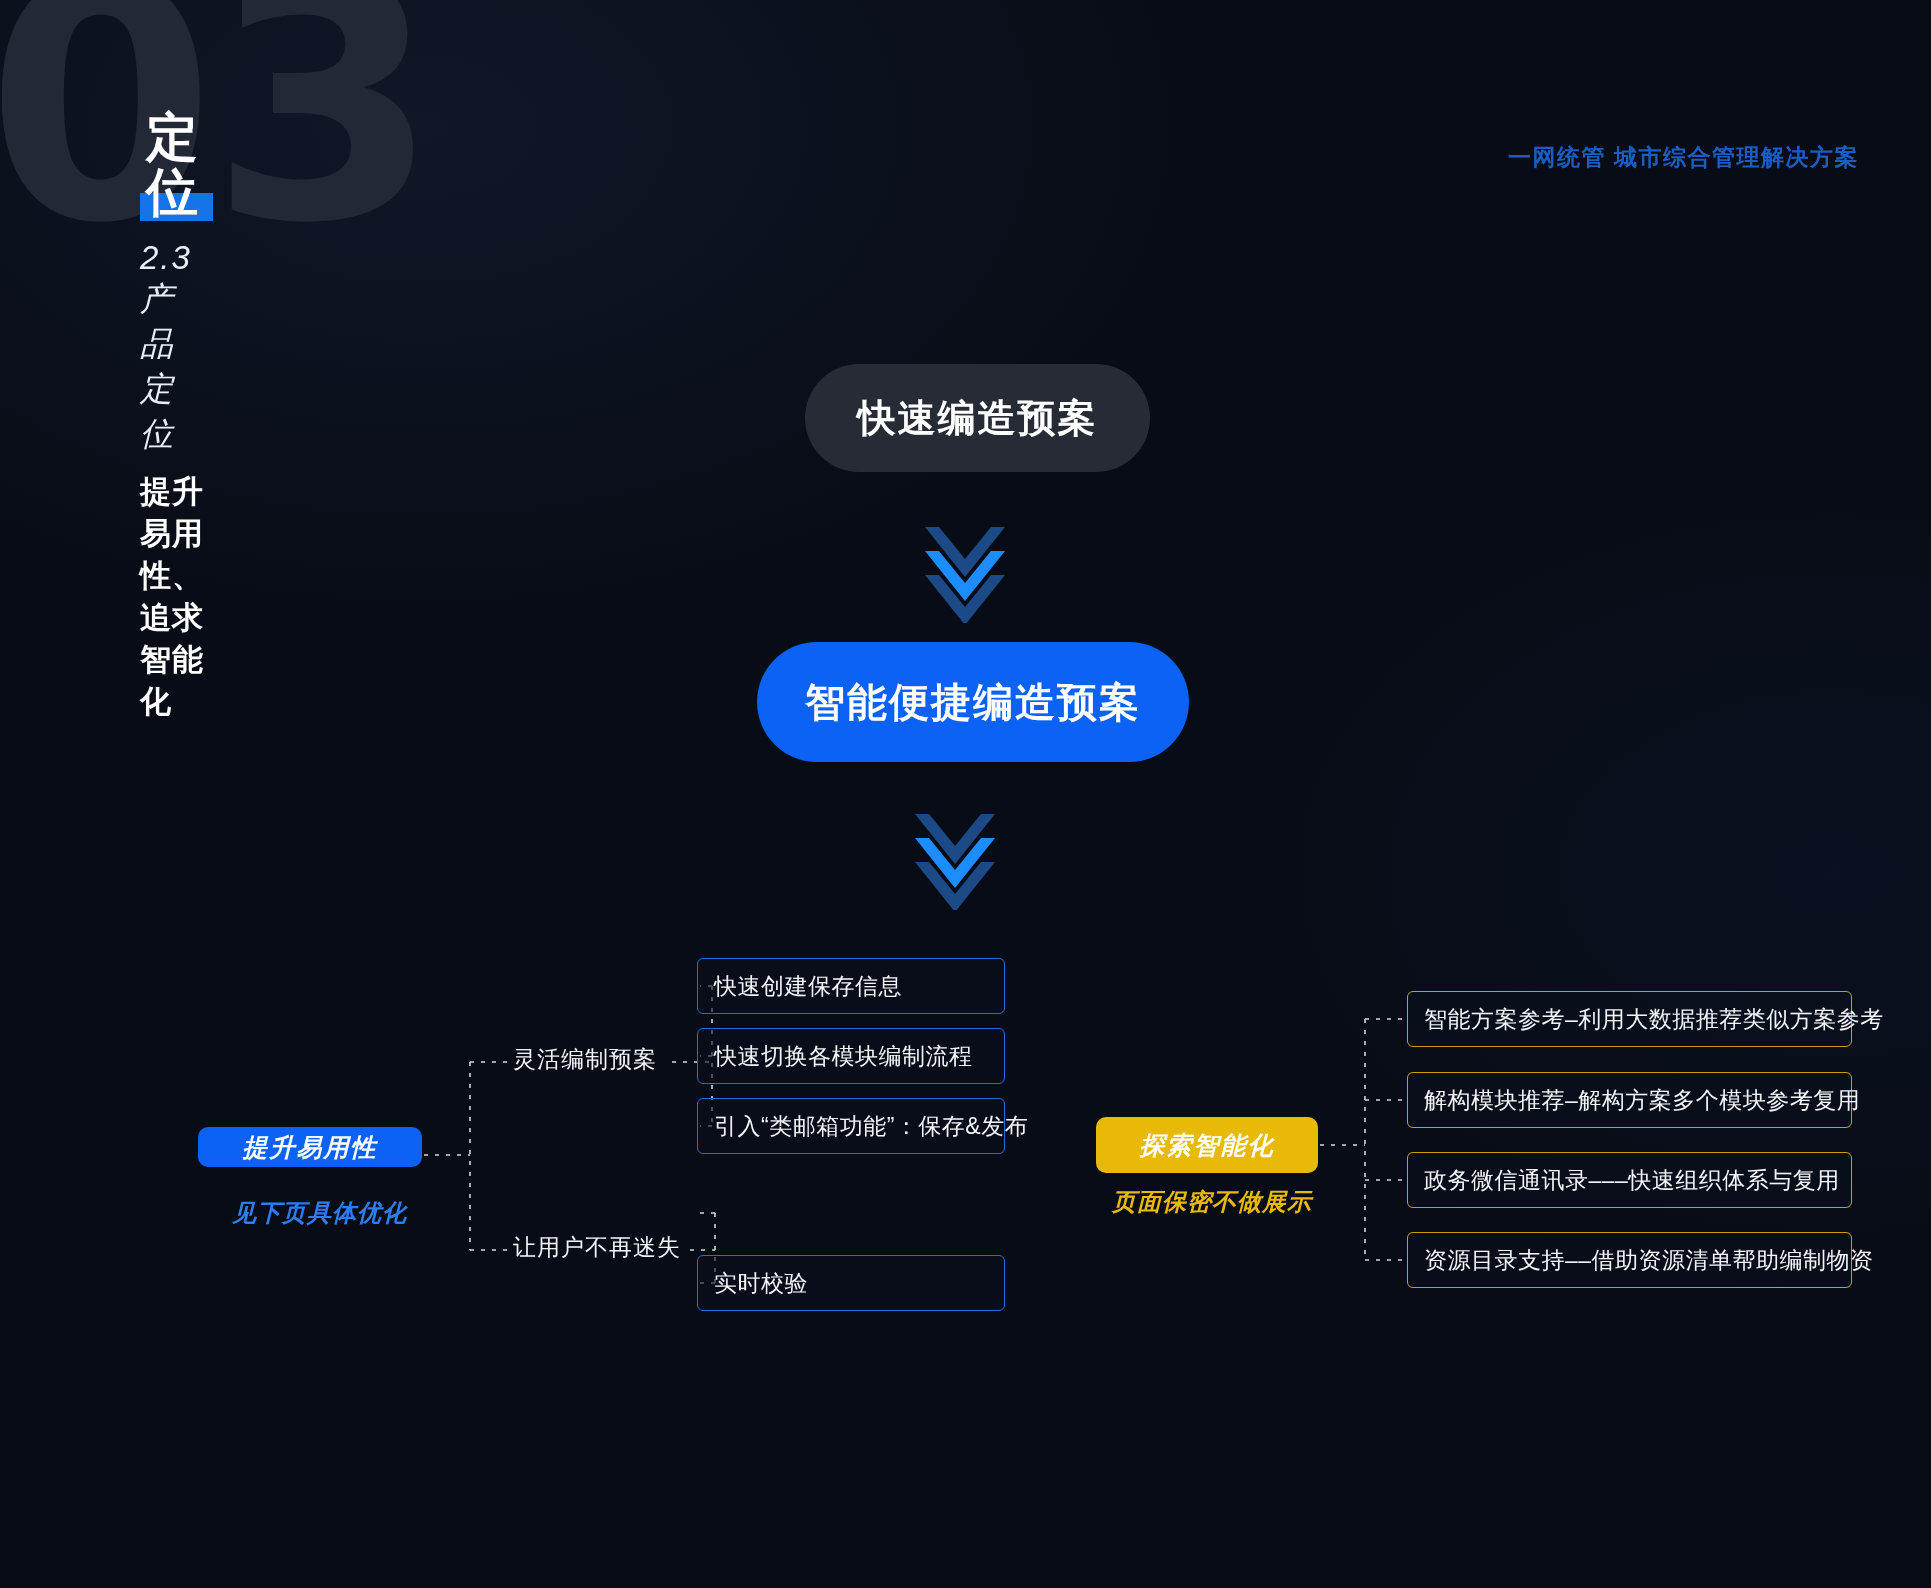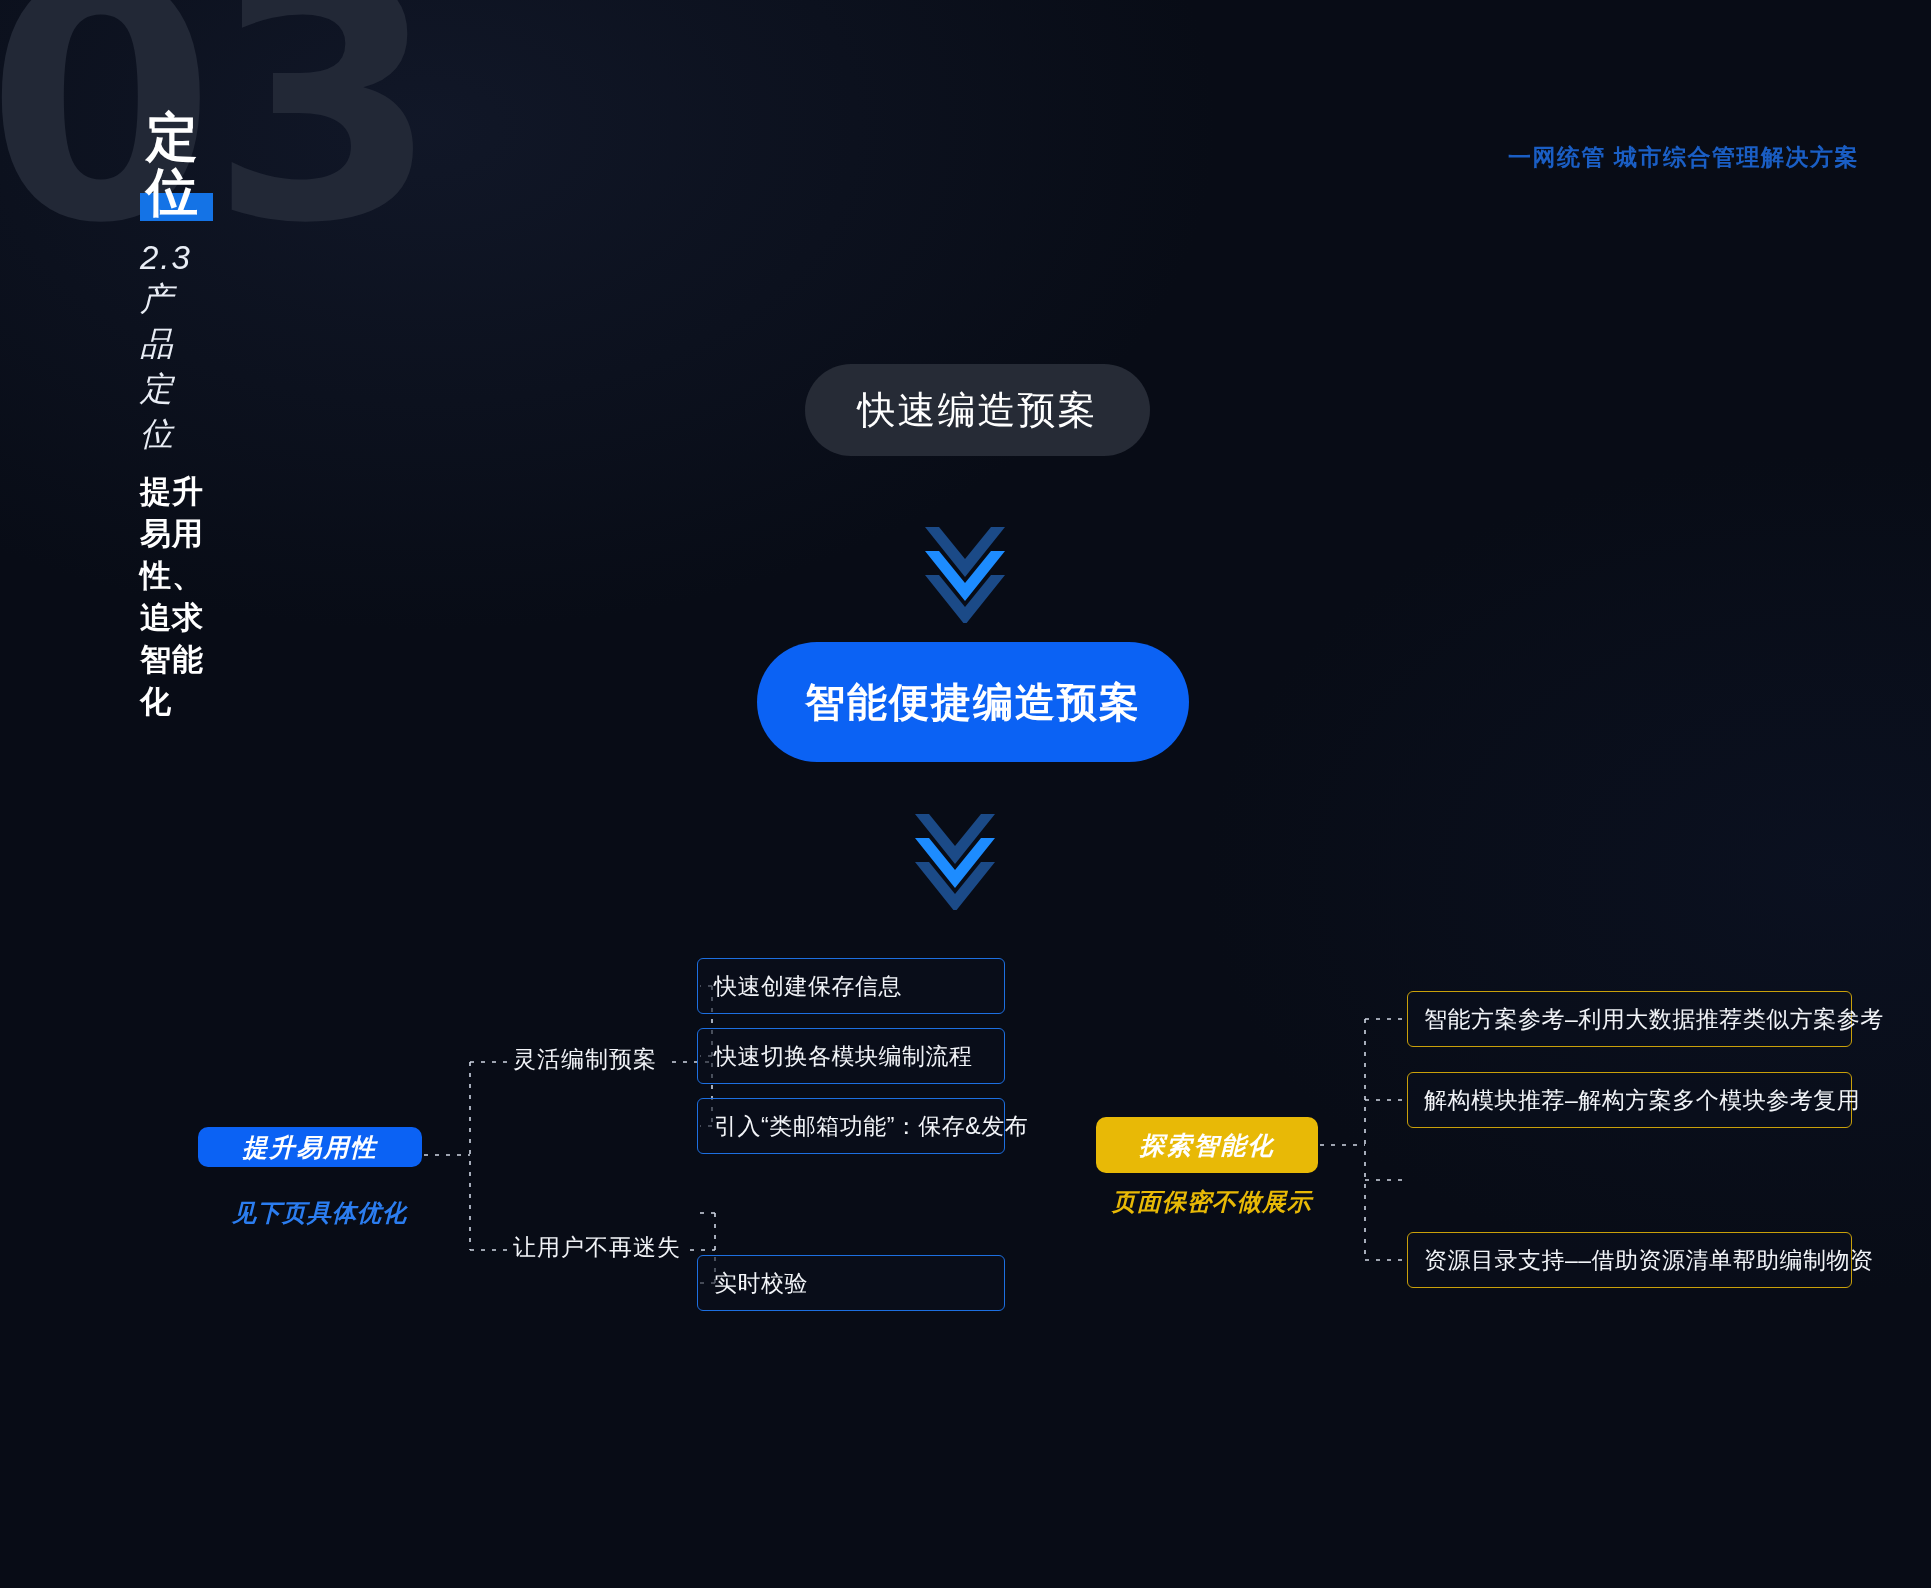--- a/index.html
+++ b/index.html
@@ -88,25 +88,25 @@
   
   .pill {
     position: absolute;
     display: flex;
     align-items: center;
     justify-content: center;
     z-index: 2;
   }
   .pill-dark {
     left: 805px; top: 364px;
-    width: 345px; height: 92px;
+    width: 345px; height: 108px;
     background: #262b36;
     border-radius: 54px;
     font-size: 38px;
-    font-weight: 400;
+    font-weight: 700;
     color: #ffffff;
     letter-spacing: 2px;
   }
   .pill-blue {
     left: 757px; top: 642px;
     width: 432px; height: 120px;
     background: #0b62f4;
     border-radius: 60px;
     font-size: 40px;
     font-weight: 700;
@@ -298,17 +298,20 @@
     <span>探索智能化</span>
   </div>
   <div class="tag-note note-yellow">页面保密不做展示</div>
 
   <div class="item-box box-yellow right-box rb-1">
     <span>智能方案参考–利用大数据推荐类似方案参考</span>
   </div>
   <div class="item-box box-yellow right-box rb-2">
     <span>解构模块推荐–解构方案多个模块参考复用</span>
   </div>
+  <div class="item-box box-yellow right-box rb-3">
+    <span>政务微信通讯录–––快速组织体系与复用</span>
+  </div>
   <div class="item-box box-yellow right-box rb-4">
     <span>资源目录支持––借助资源清单帮助编制物资</span>
   </div>
 
 </div>
 
 </body></html>

